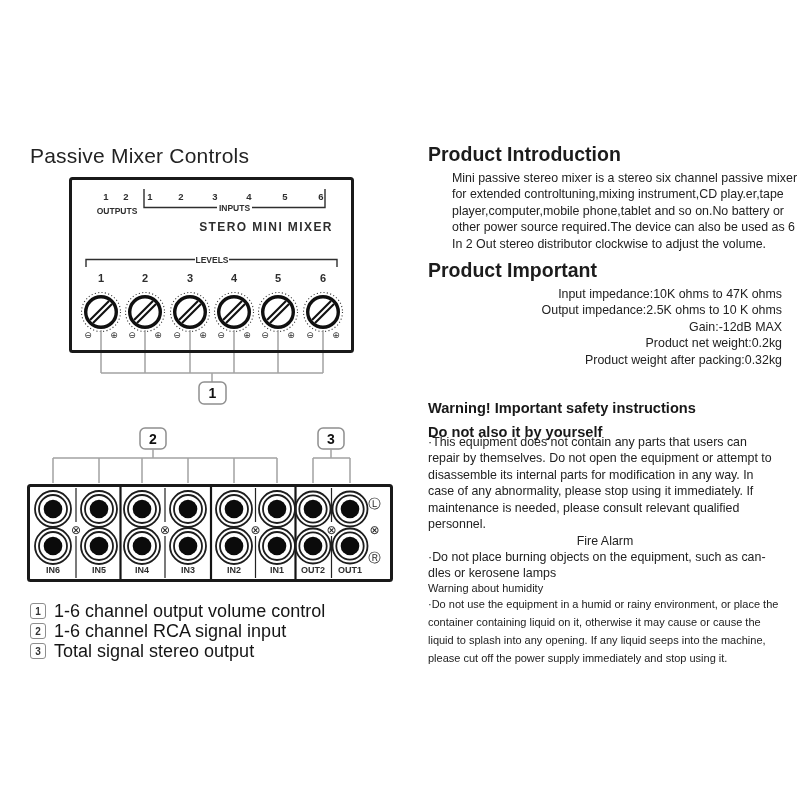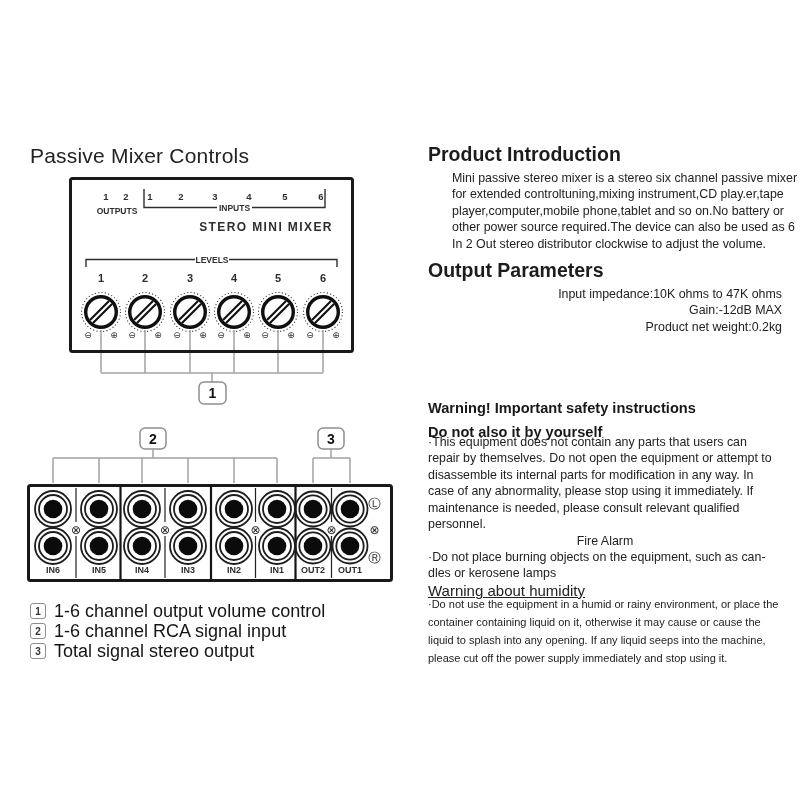--- a/index.html
+++ b/index.html
@@ -45,21 +45,21 @@
   .jlabel{font-size:9px;font-weight:700;text-anchor:middle;}
 
   
   .rcol{left:428px;width:354px;}
   .h-big{font-size:19.5px;font-weight:600;color:#1c1c1c;}
   .body-txt{font-size:12.4px;line-height:16.4px;color:#222;white-space:pre;}
   .param-line{font-size:12.4px;line-height:16.4px;color:#222;white-space:pre;}
   .h-warn{font-size:14.6px;font-weight:700;line-height:17.5px;color:#181818;margin-top:6px;}
   .sub-head{font-size:12.4px;line-height:16px;color:#222;text-align:center;}
   .small-txt{font-size:11px;line-height:18px;color:#222;white-space:pre;}
-  .small-head{font-size:15px;color:#222;text-decoration:underline;}
+  .small-head{font-size:11px;color:#222;}
 </style>
 </head>
 <body>
 
 <div class="abs" id="left-title">Passive Mixer Controls</div>
 
 <svg class="abs" id="diagram" width="410" height="690" viewBox="0 0 410 690" xmlns="http://www.w3.org/2000/svg">
 
   <g>
     <rect class="panel" x="70.5" y="178.5" width="282" height="173" rx="2"></rect>
@@ -286,25 +286,27 @@
   </div>
 </div>
 
 <div class="abs rcol h-big" style="top:143px;">Product Introduction</div>
 <div class="abs rcol body-txt" style="top:170px;margin-left:24px;">Mini passive stereo mixer is a stereo six channel passive mixer
 for extended controltuning,mixing instrument,CD play.er,tape
 player,computer,mobile phone,tablet and so on.No battery or
 other power source required.The device can also be used as 6
 In 2 Out stereo distributor clockwise to adjust the volume.</div>
 
-<div class="abs rcol h-big" style="top:259px;">Output Parameters</div>
+<div class="abs rcol h-big" style="top:259px;">Product Important</div>
 <div class="abs rcol" style="top:286px;text-align:right;">
   <div class="param-line">Input impedance:10K ohms to 47K ohms</div>
+  <div class="param-line">Output impedance:2.5K ohms to 10 K ohms</div>
   <div class="param-line">Gain:-12dB MAX</div>
   <div class="param-line">Product net weight:0.2kg</div>
+  <div class="param-line">Product weight after packing:0.32kg</div>
 </div>
 
 <div class="abs rcol" style="top:394px;">
   <div class="h-warn">Warning! Important safety instructions</div>
   <div class="h-warn">Do not also it by yourself</div>
 </div>
 <div class="abs rcol body-txt" style="top:434px;">·This equipment does not contain any parts that users can
 repair by themselves. Do not open the equipment or attempt to
 disassemble its internal parts for modification in any way. In
 case of any abnormality, please stop using it immediately. If

